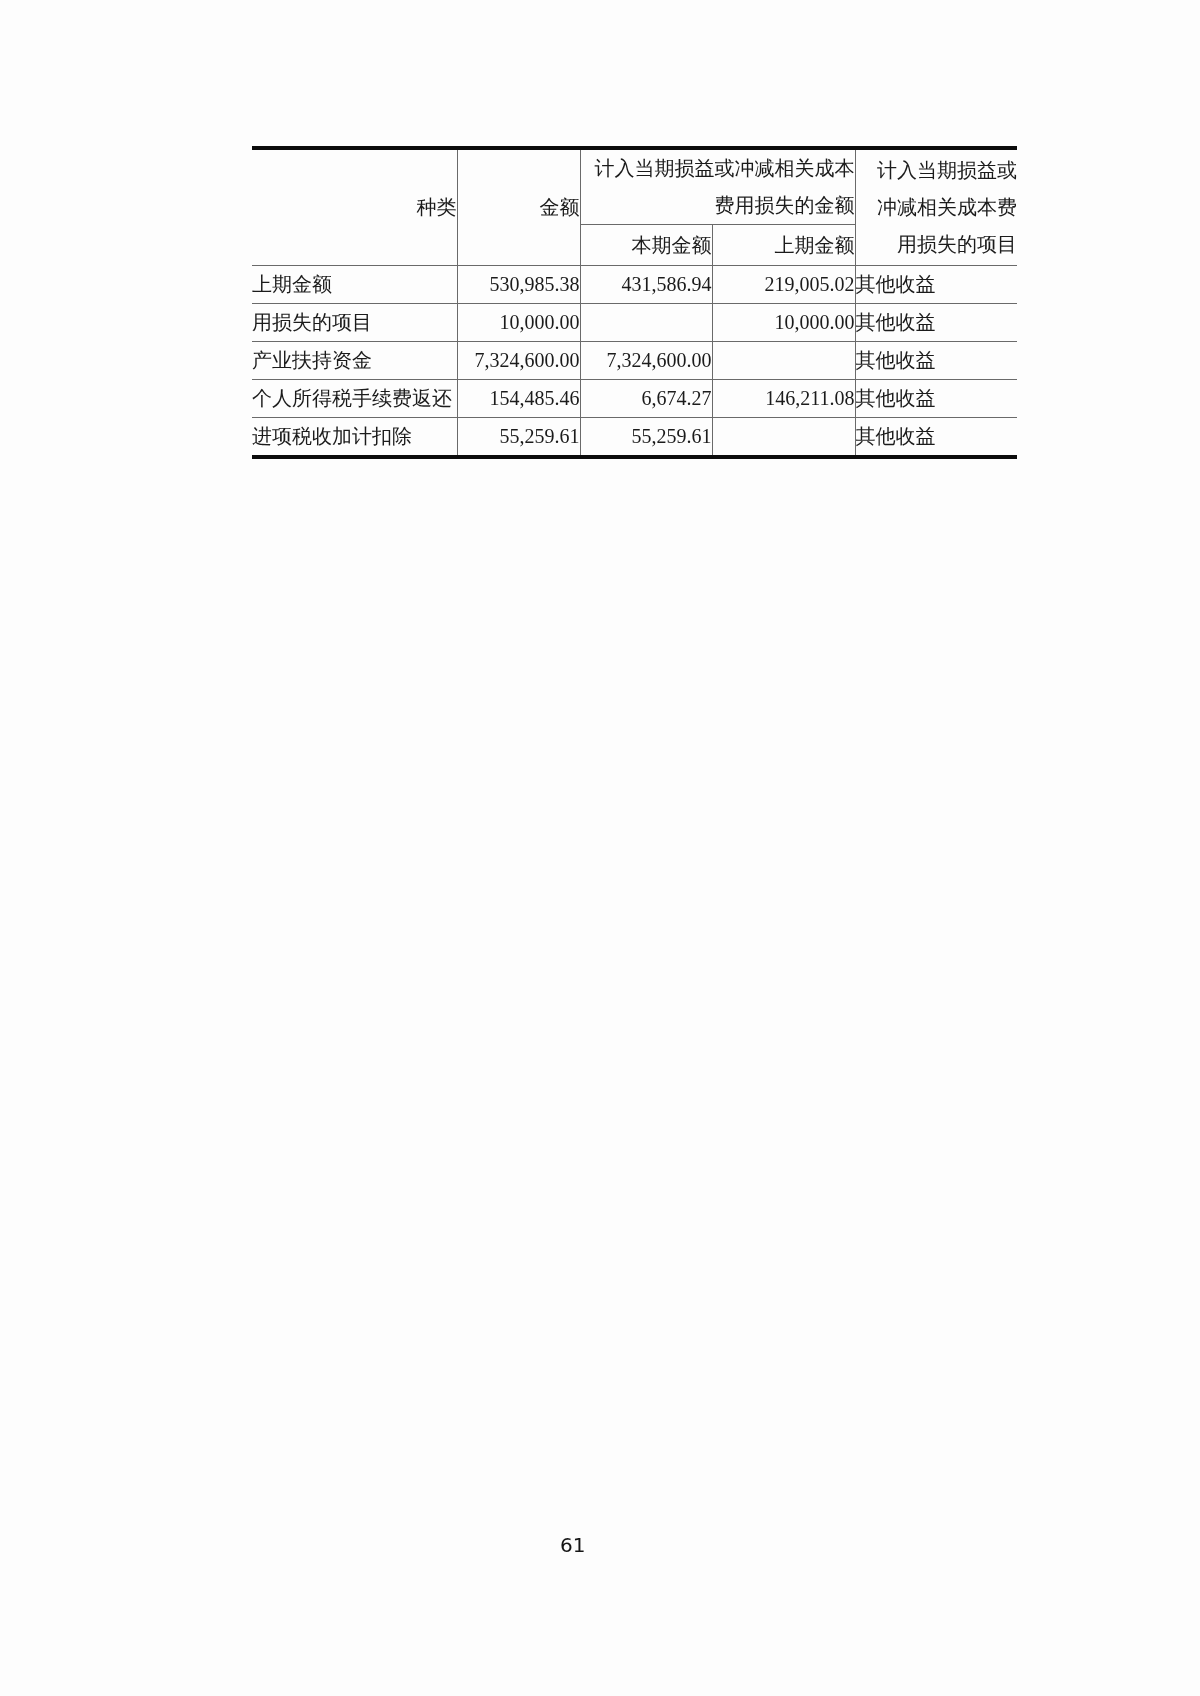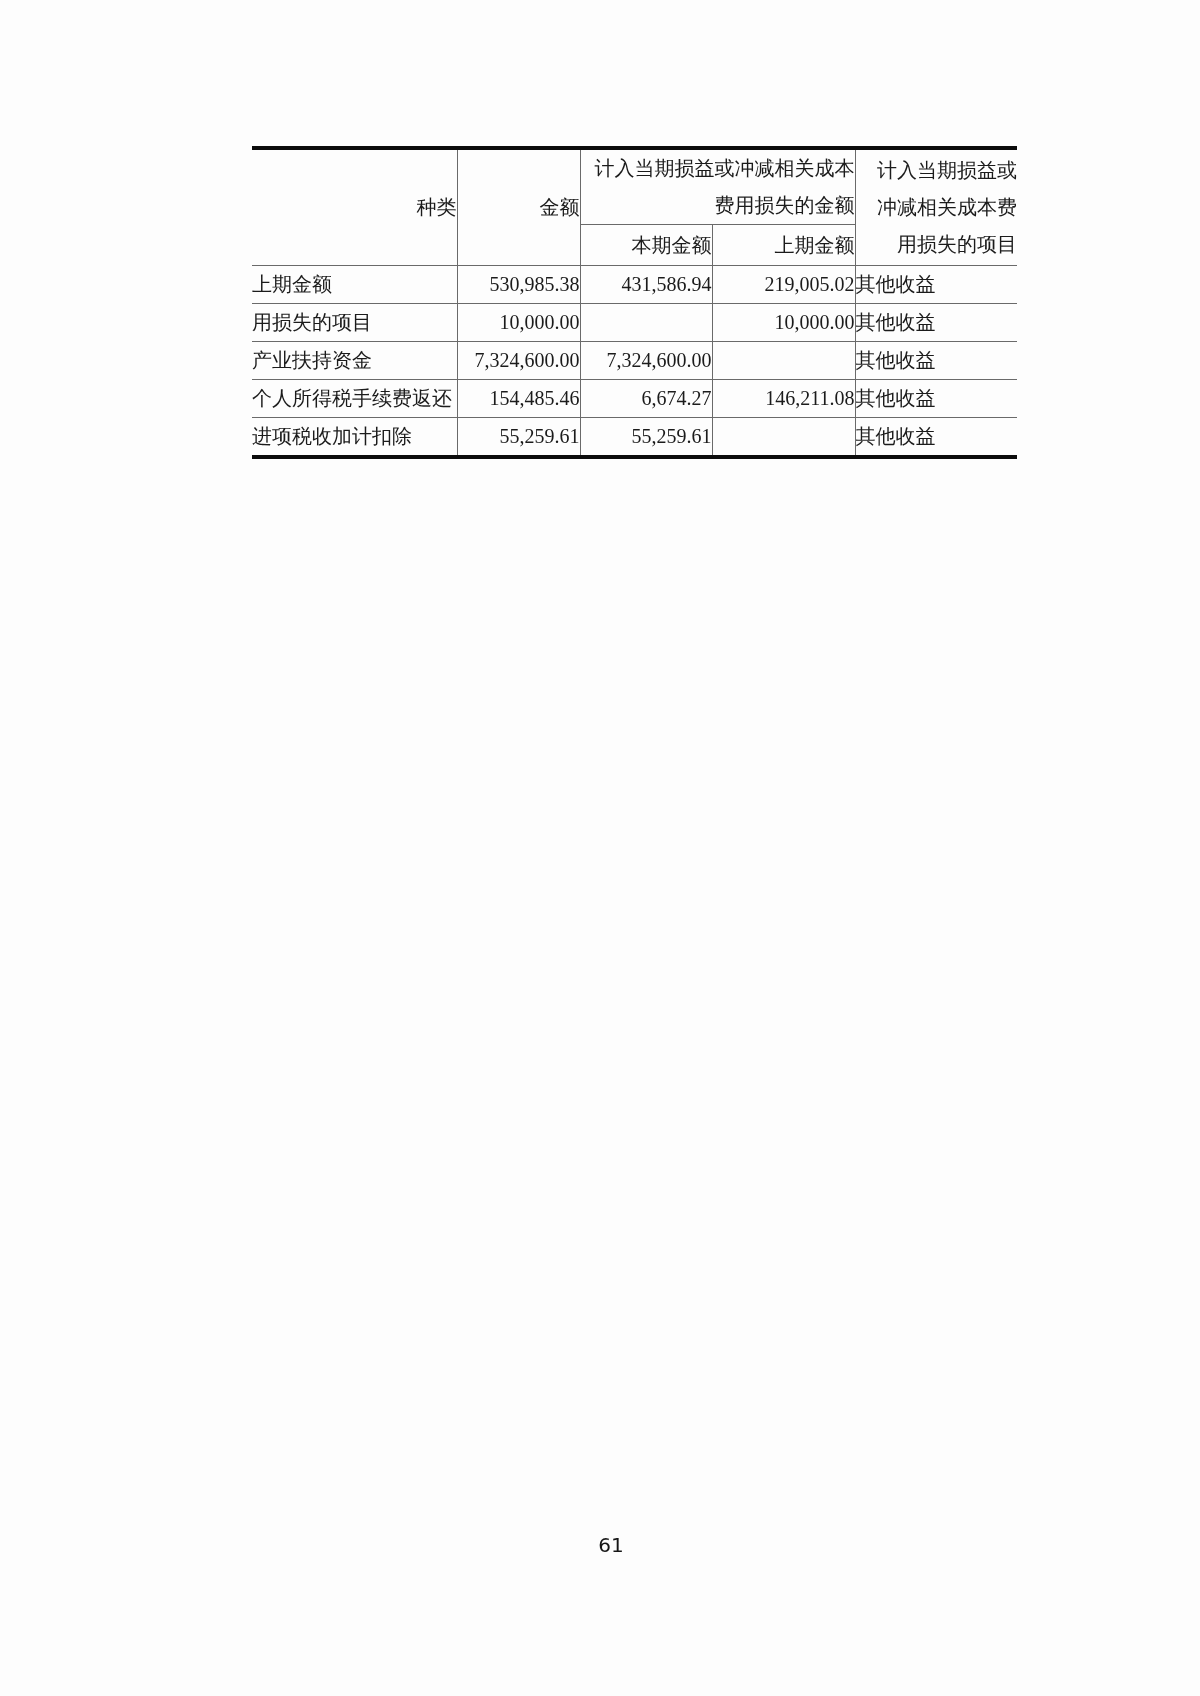--- a/index.html
+++ b/index.html
@@ -65,24 +65,24 @@
     text-align: right;
     padding-right: 10px;
   }
   .cell-item {
     text-align: left;
     padding-left: 10px;
     margin-top: 20px;
   }
   .page-number {
     position: absolute;
-    left: 544px;
+    left: 560px;
     top: 1533px;
     width: 134px;
-    text-align: center;
+    text-align: left;
     font-family: "DejaVu Sans", "Liberation Sans", sans-serif;
     font-size: 20px;
     color: #161616;
   }
 </style>
 </head>
 <body>
 
 <table class="subsidy-table">
   <colgroup>

